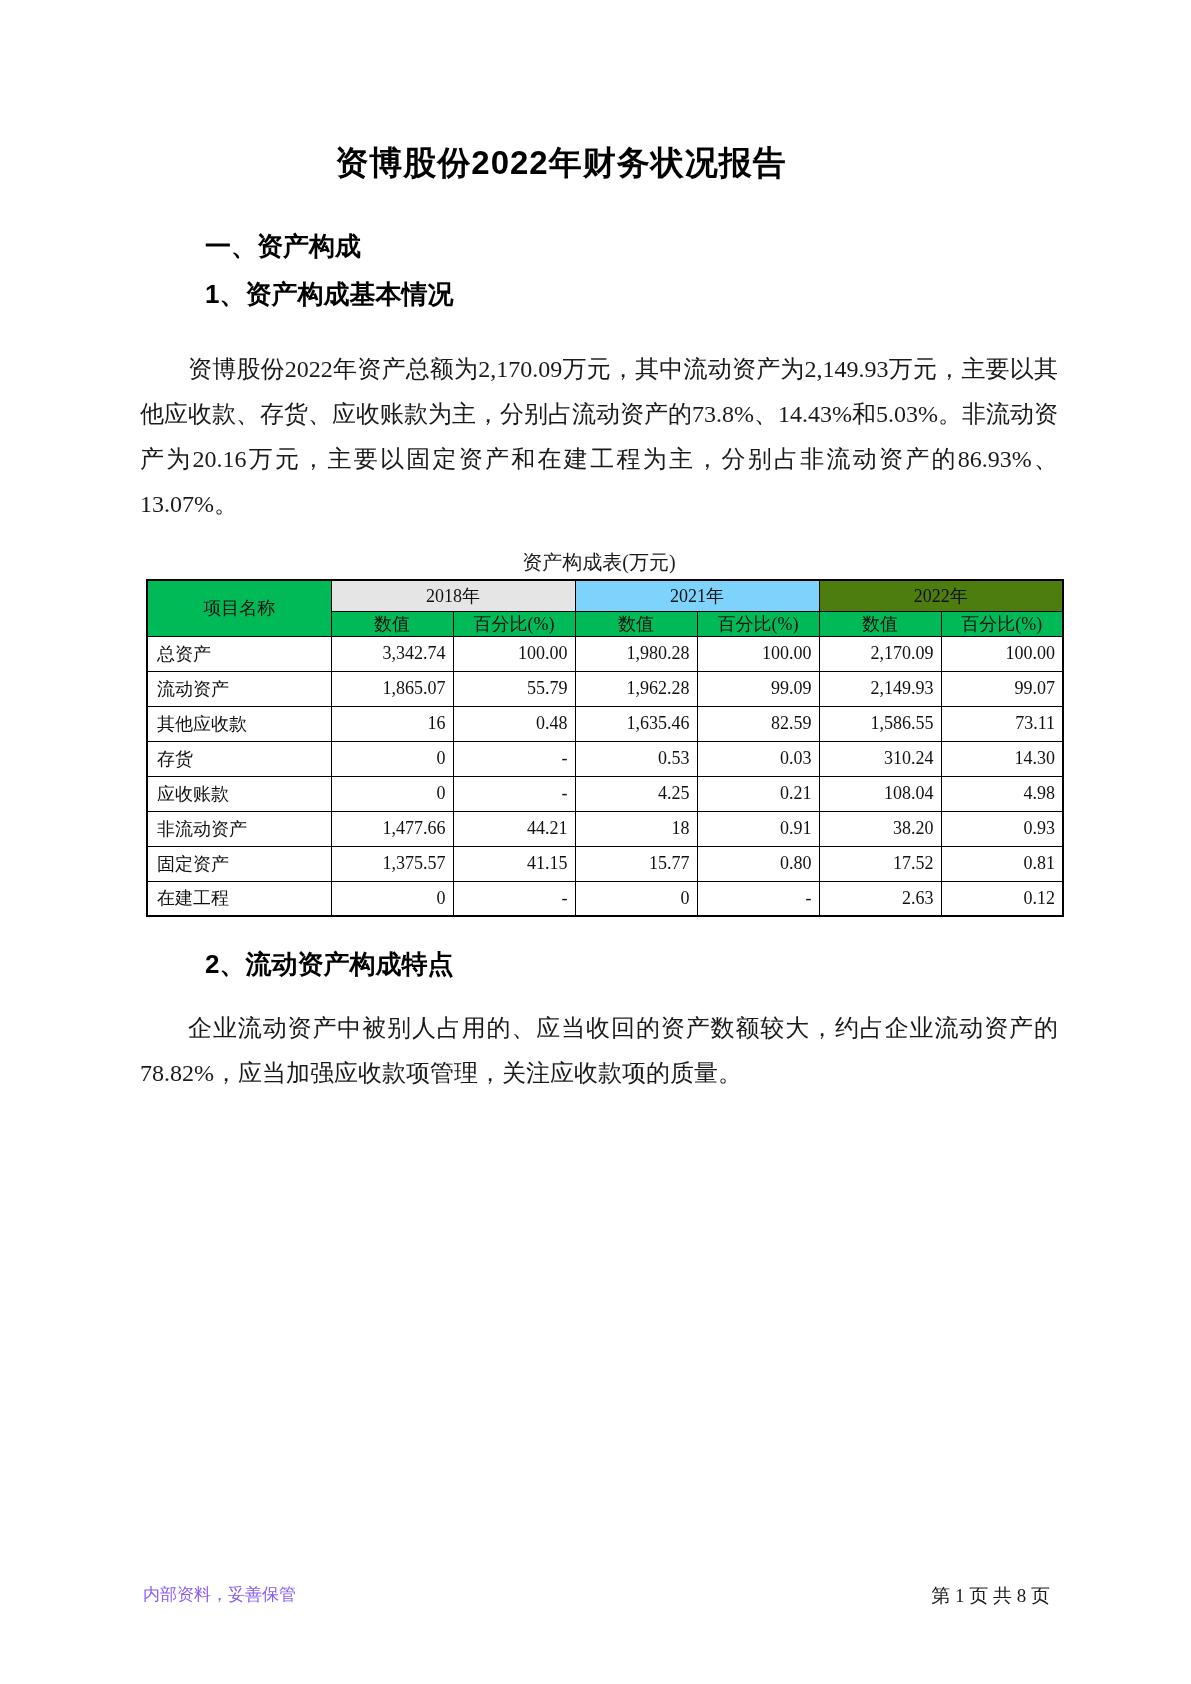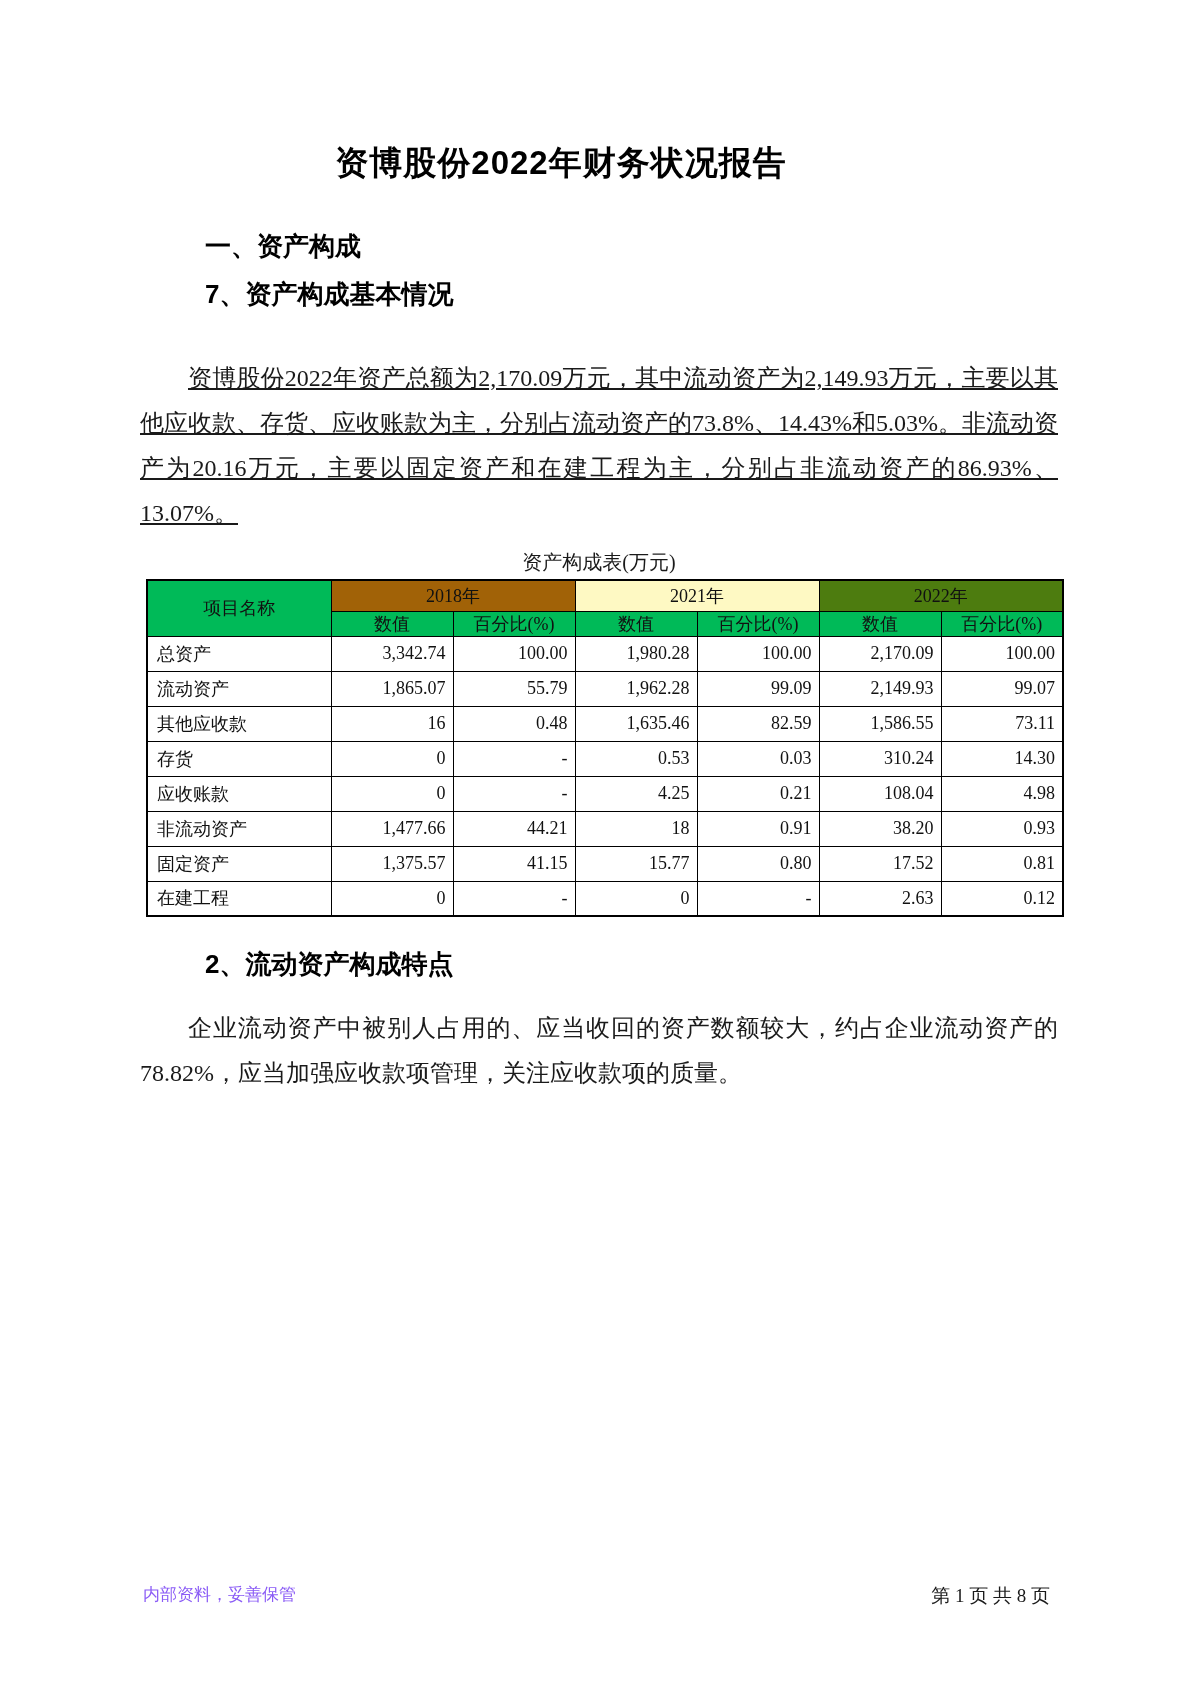--- a/index.html
+++ b/index.html
@@ -45,21 +45,21 @@
   .para {
     position: absolute;
     left: 140px;
     width: 918px;
     font-size: 24px;
     line-height: 45px;
     text-align: justify;
     text-indent: 2em;
     color: #1a1a1a;
   }
-  .para-1 { top: 356px; text-decoration: underline; }
+  .para-1 { top: 347px; }
   .para-2 { top: 1006px; }
 
   .table-caption {
     position: absolute;
     top: 549px;
     left: 140px;
     width: 918px;
     text-align: center;
     font-size: 20px;
     color: #1a1a1a;
@@ -111,41 +111,41 @@
 </style>
 </head>
 <body>
 
 <div class="page">
 
   <div class="title">资博股份2022年财务状况报告</div>
 
   <div class="heading heading-sec1">一、资产构成</div>
 
-  <div class="heading heading-sec1-1">7、资产构成基本情况</div>
+  <div class="heading heading-sec1-1">1、资产构成基本情况</div>
 
   <p class="para para-1">资博股份2022年资产总额为2,170.09万元，其中流动资产为2,149.93万元，主要以其他应收款、存货、应收账款为主，分别占流动资产的73.8%、14.43%和5.03%。非流动资产为20.16万元，主要以固定资产和在建工程为主，分别占非流动资产的86.93%、13.07%。</p>
 
   <div class="table-caption">资产构成表(万元)</div>
 
   <table class="asset-table">
     <colgroup>
       <col style="width:184px">
       <col style="width:122px">
         <col style="width:122px">
       <col style="width:122px">
         <col style="width:122px">
       <col style="width:122px">
         <col style="width:122px">
     </colgroup>
     <thead>
       <tr class="year-row">
         <th rowspan="2" style="background: rgb(0, 186, 88);">项目名称</th>
-        <th colspan="2" style="background: #a16207;">2018年</th>
-        <th colspan="2" style="background: #fef9c3;">2021年</th>
+        <th colspan="2" style="background: #e5e5e5;">2018年</th>
+        <th colspan="2" style="background: #7dd3fc;">2021年</th>
         <th colspan="2" style="background: #4d7c0f;">2022年</th>
       </tr>
       <tr class="sub-row">
         <th style="background: rgb(0, 186, 88);">数值</th>
         <th style="background: rgb(0, 186, 88);">百分比(%)</th>
         <th style="background: rgb(0, 186, 88);">数值</th>
         <th style="background: rgb(0, 186, 88);">百分比(%)</th>
         <th style="background: rgb(0, 186, 88);">数值</th>
         <th style="background: rgb(0, 186, 88);">百分比(%)</th>
       </tr>

